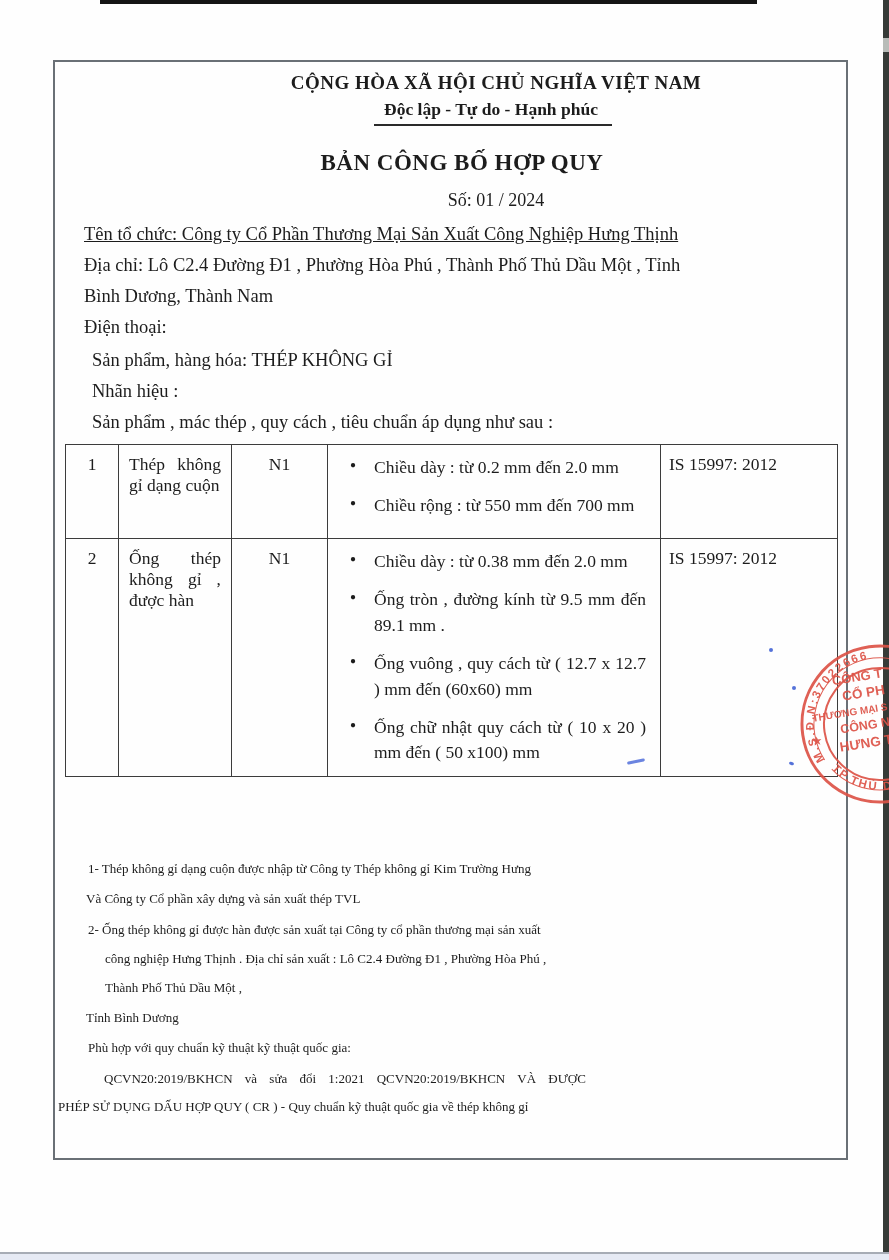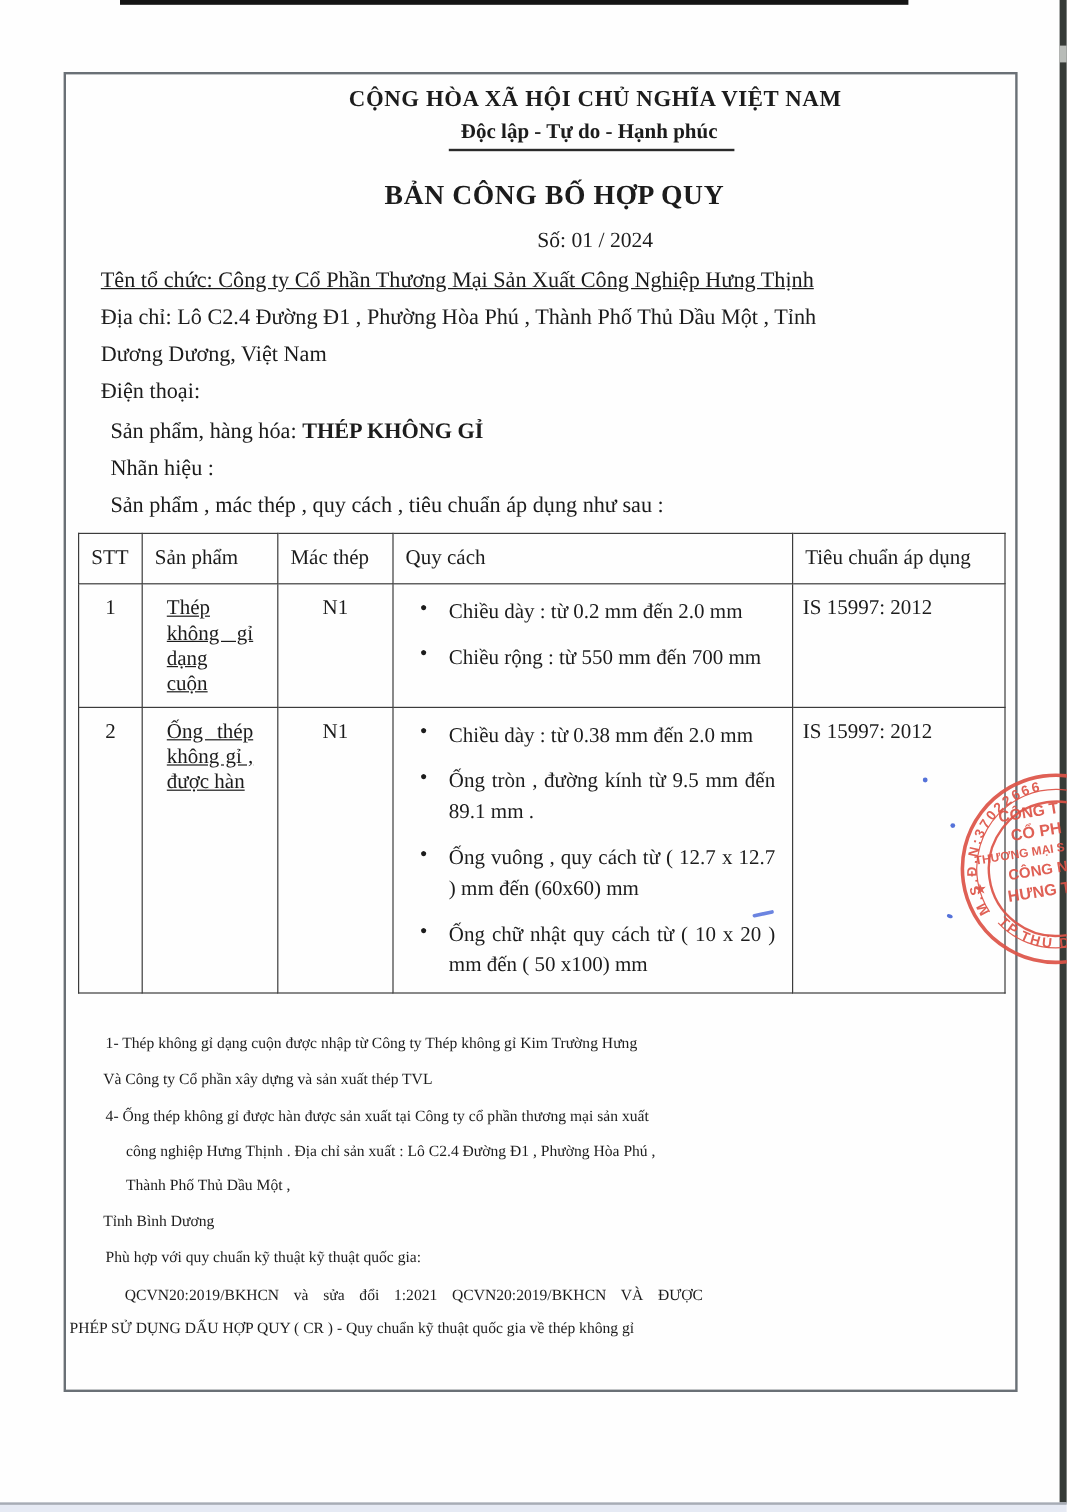--- a/index.html
+++ b/index.html
@@ -32,36 +32,36 @@
   .doc-number { left:53px; top:190px; width:886px; font-size:18px; }
 
   .info-line { font-size:18.5px; white-space:nowrap; }
   .org-line   { left:84px; top:224px;text-decoration:underline; }
   .addr-line1 { left:84px; top:255px; }
   .addr-line2 { left:84px; top:286px; }
   .phone-line { left:84px; top:317px; }
   .product-line { left:92px; top:350px; }
   .brand-line { left:92px; top:381px; }
   .intro-line { left:92px; top:412px; }
-  .bold { font-weight:bold;margin-top:12px; }
+  .bold { font-weight:normal;margin-top:12px; }
 
   table.spec-table {
     position:absolute; left:65px; top:444px; width:772px;
     border-collapse:collapse; table-layout:fixed;
     font-size:17.5px; color:#1c1c1c;
   }
   .spec-table th, .spec-table td { border:1.5px solid #3c3c3c; vertical-align:top; }
   .spec-table th { font-weight:normal; text-align:left; padding:9px 8px 9px 10px; height:42px; white-space:nowrap; }
   .col-stt { width:53px; }
   .col-sp  { width:113px; }
   .col-mac { width:96px; }
   .col-qc  { width:333px; }
   .col-tc  { width:177px; }
   .cell-stt { text-align:center; padding-top:9px; }
-  .cell-sp  { padding:9px 20px; text-align:justify;text-decoration:underline; }
+  .cell-sp  { padding:9px 10px; text-align:justify; }
   .cell-mac { text-align:center; padding-top:9px; }
   .cell-qc  { padding:10px 14px 10px 0; }
   .cell-tc  { padding:9px 6px 9px 8px; white-space:nowrap; }
   .row-1 { height:94px; }
   .row-2 { height:238px; }
 
   ul.spec-list { list-style:none; margin:0; padding-left:46px; }
   ul.spec-list li { position:relative; margin-bottom:13px; text-align:justify; line-height:1.45; }
   ul.spec-list li:last-child { margin-bottom:0; }
   ul.spec-list li::before { content:"●"; position:absolute; left:-24px; top:3px; font-size:10px; }
@@ -113,42 +113,35 @@
 
 <div class="abs center national-title">CỘNG HÒA XÃ HỘI CHỦ NGHĨA VIỆT NAM</div>
 <div class="abs center motto-wrap">
   <span class="motto">Độc lập - Tự do - Hạnh phúc</span>
 </div>
 <div class="abs center doc-title">BẢN CÔNG BỐ HỢP QUY</div>
 <div class="abs center doc-number">Số: 01 / 2024</div>
 
 <div class="abs info-line org-line">Tên tổ chức: Công ty Cổ Phần Thương Mại Sản Xuất Công Nghiệp Hưng Thịnh</div>
 <div class="abs info-line addr-line1">Địa chỉ: Lô C2.4 Đường Đ1 , Phường Hòa Phú , Thành Phố Thủ Dầu Một , Tỉnh</div>
-<div class="abs info-line addr-line2">Dương Dương, Việt Nam</div>
+<div class="abs info-line addr-line2">Bình Dương, Thành Nam</div>
 <div class="abs info-line phone-line">Điện thoại:</div>
 <div class="abs info-line product-line"><span>Sản phẩm, hàng hóa: </span><span class="bold">THÉP KHÔNG GỈ</span></div>
 <div class="abs info-line brand-line">Nhãn hiệu :</div>
 <div class="abs info-line intro-line">Sản phẩm , mác thép , quy cách , tiêu chuẩn áp dụng như sau :</div>
 
 <table class="spec-table">
   <colgroup>
     <col class="col-stt">
       <col class="col-sp">
       <col class="col-mac">
       <col class="col-qc">
       <col class="col-tc">
   </colgroup>
   <tbody>
-      <tr>
-    <th>STT</th>
-    <th>Sản phẩm</th>
-    <th>Mác thép</th>
-    <th>Quy cách</th>
-    <th>Tiêu chuẩn áp dụng</th>
-  </tr>
   <tr class="row-1">
     <td class="cell-stt">1</td>
     <td class="cell-sp">Thép không gỉ dạng cuộn</td>
     <td class="cell-mac">N1</td>
     <td class="cell-qc">
       <ul class="spec-list">
         <li>Chiều dày : từ 0.2 mm đến 2.0 mm</li>
         <li>Chiều rộng : từ 550 mm đến 700 mm</li>
       </ul>
     </td>
@@ -166,21 +159,21 @@
         <li>Ống chữ nhật quy cách từ ( 10 x 20 ) mm đến ( 50 x100) mm</li>
       </ul>
     </td>
     <td class="cell-tc">IS 15997: 2012</td>
   </tr>
 </tbody>
   </table>
 
 <div class="note n0">1-  Thép không gỉ dạng cuộn được nhập từ Công ty Thép không gỉ Kim Trường Hưng</div>
 <div class="note n1">Và Công ty Cổ phần xây dựng và sản xuất thép TVL</div>
-<div class="note n2">4-  Ống thép không gỉ được hàn được sản xuất tại Công ty cổ phần thương mại sản xuất</div>
+<div class="note n2">2-  Ống thép không gỉ được hàn được sản xuất tại Công ty cổ phần thương mại sản xuất</div>
 <div class="note n3">công nghiệp Hưng Thịnh . Địa chỉ sản xuất : Lô C2.4 Đường Đ1 , Phường Hòa Phú ,</div>
 <div class="note n4">Thành Phố Thủ Dầu Một ,</div>
 <div class="note n5">Tỉnh Bình Dương</div>
 <div class="note n6">Phù hợp với quy chuẩn kỹ thuật kỹ thuật quốc gia:</div>
 <div class="note n7">QCVN20:2019/BKHCN  và  sửa  đổi  1:2021  QCVN20:2019/BKHCN  VÀ  ĐƯỢC</div>
 <div class="note n8">PHÉP SỬ DỤNG DẤU HỢP QUY ( CR ) -  Quy chuẩn kỹ thuật quốc gia về thép không gỉ</div>
 
 <div class="stamp">
   <svg width="220" height="220" viewBox="0 0 220 220">
     <g stroke="#dd5347" fill="none" opacity="0.92" transform="rotate(-8 110 110)">

